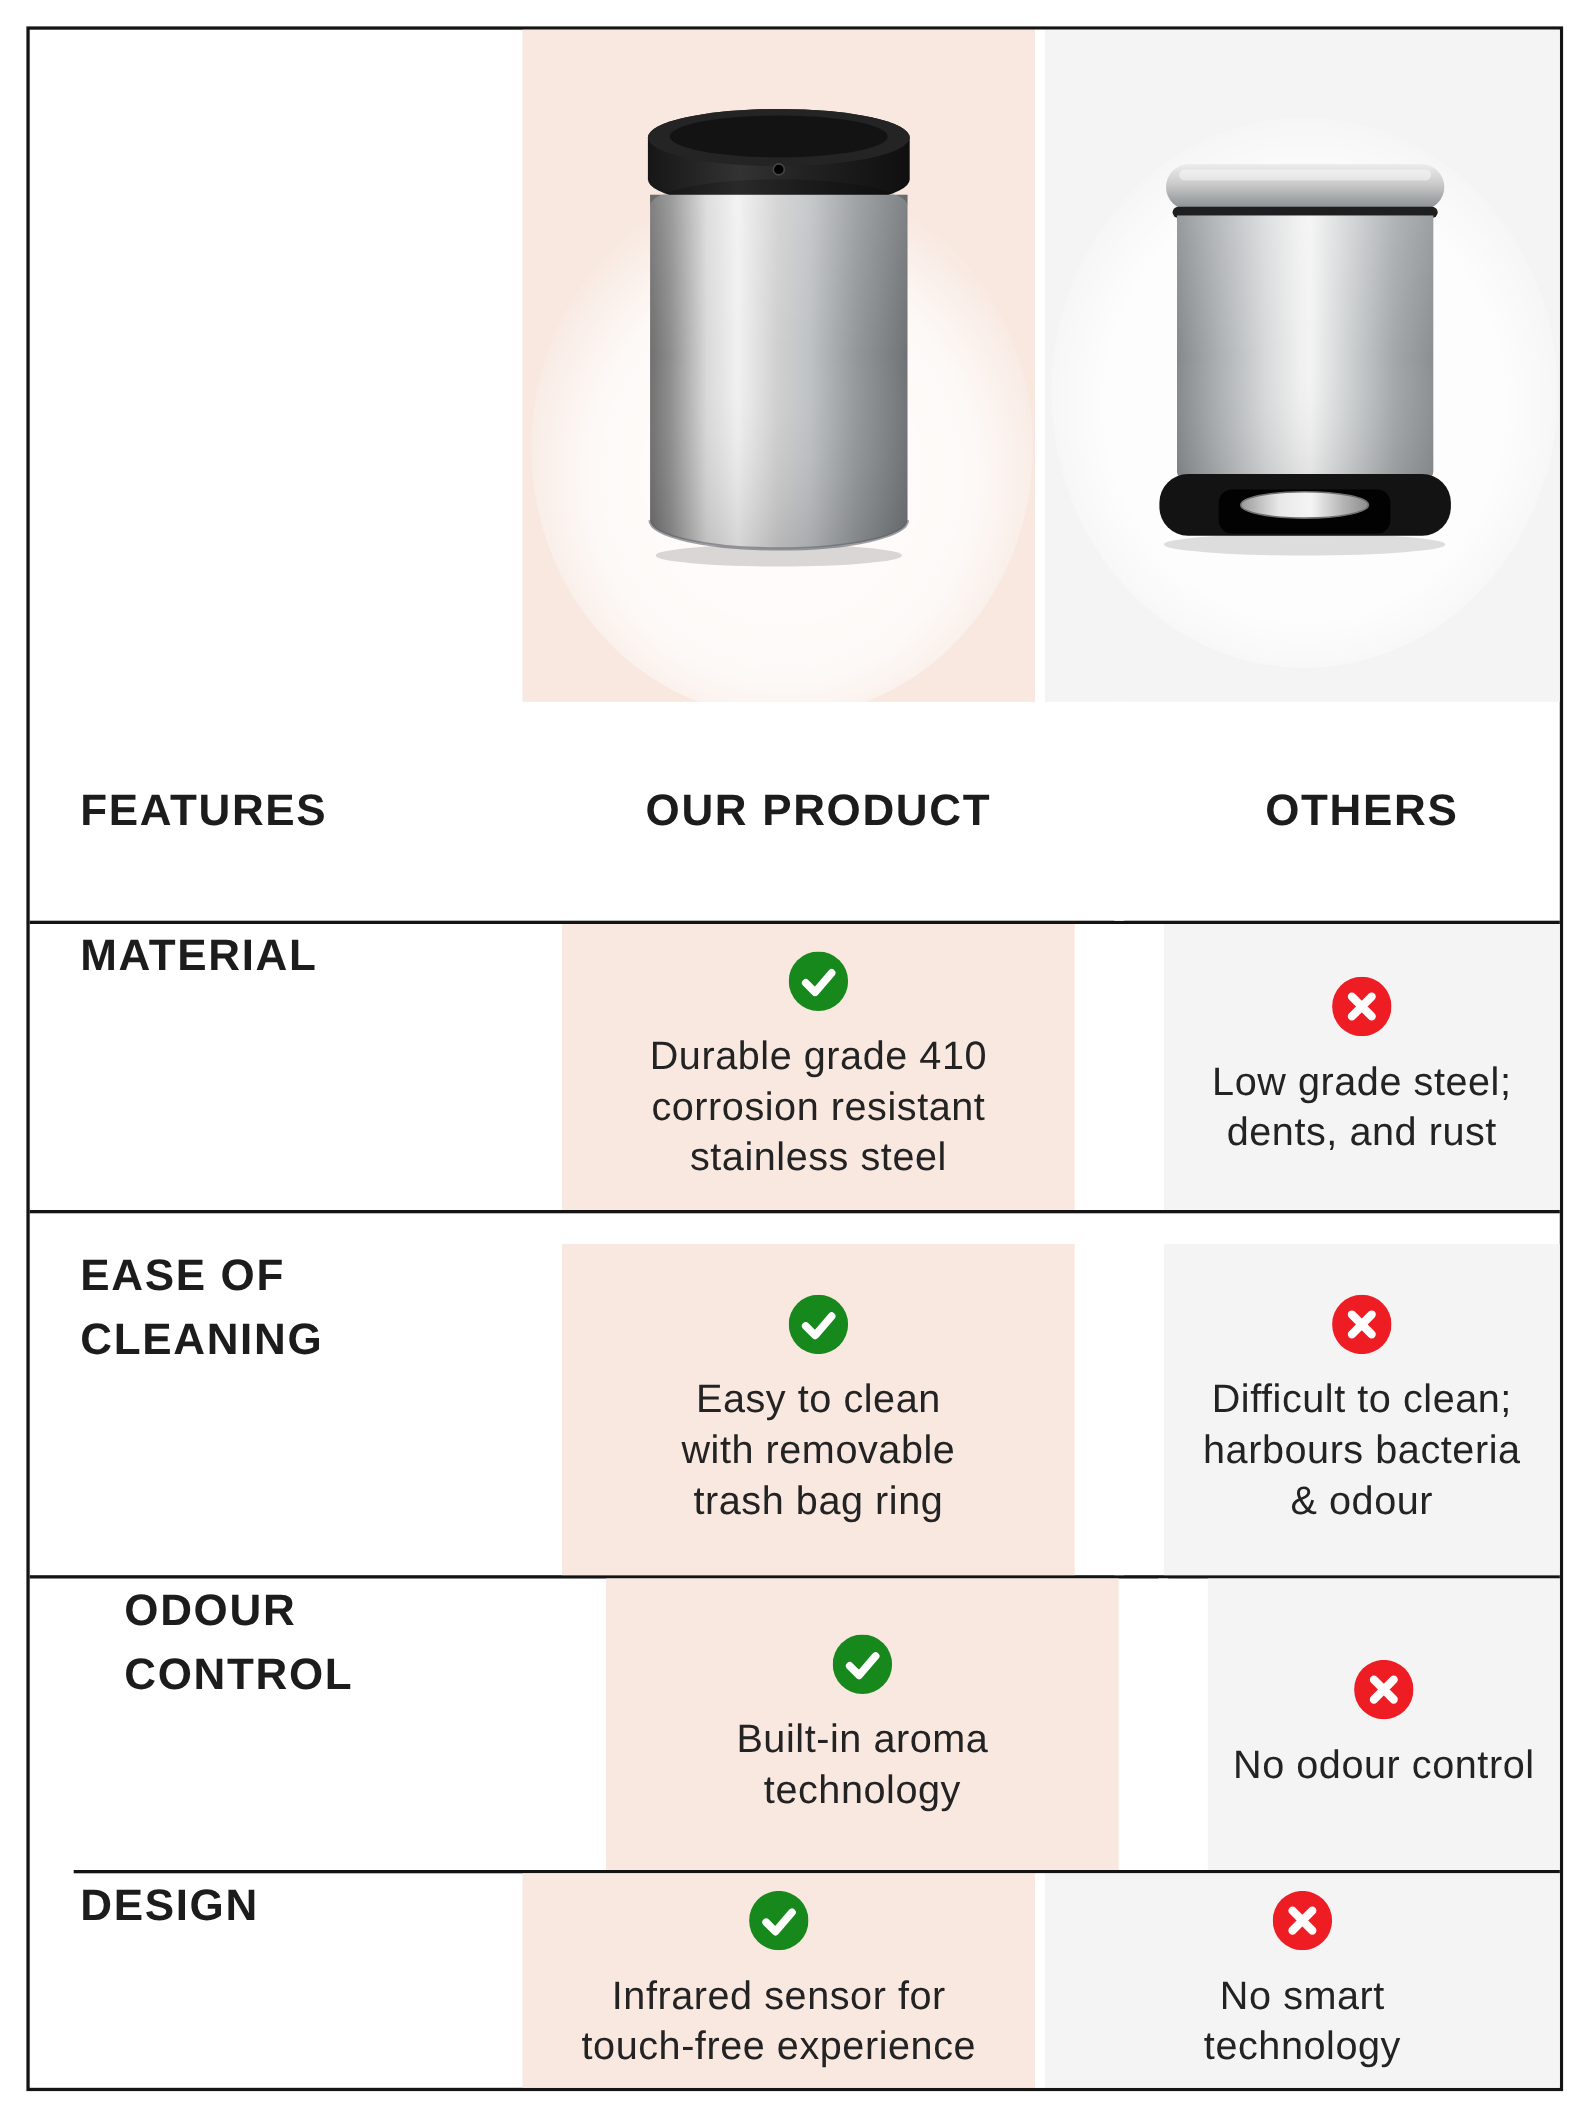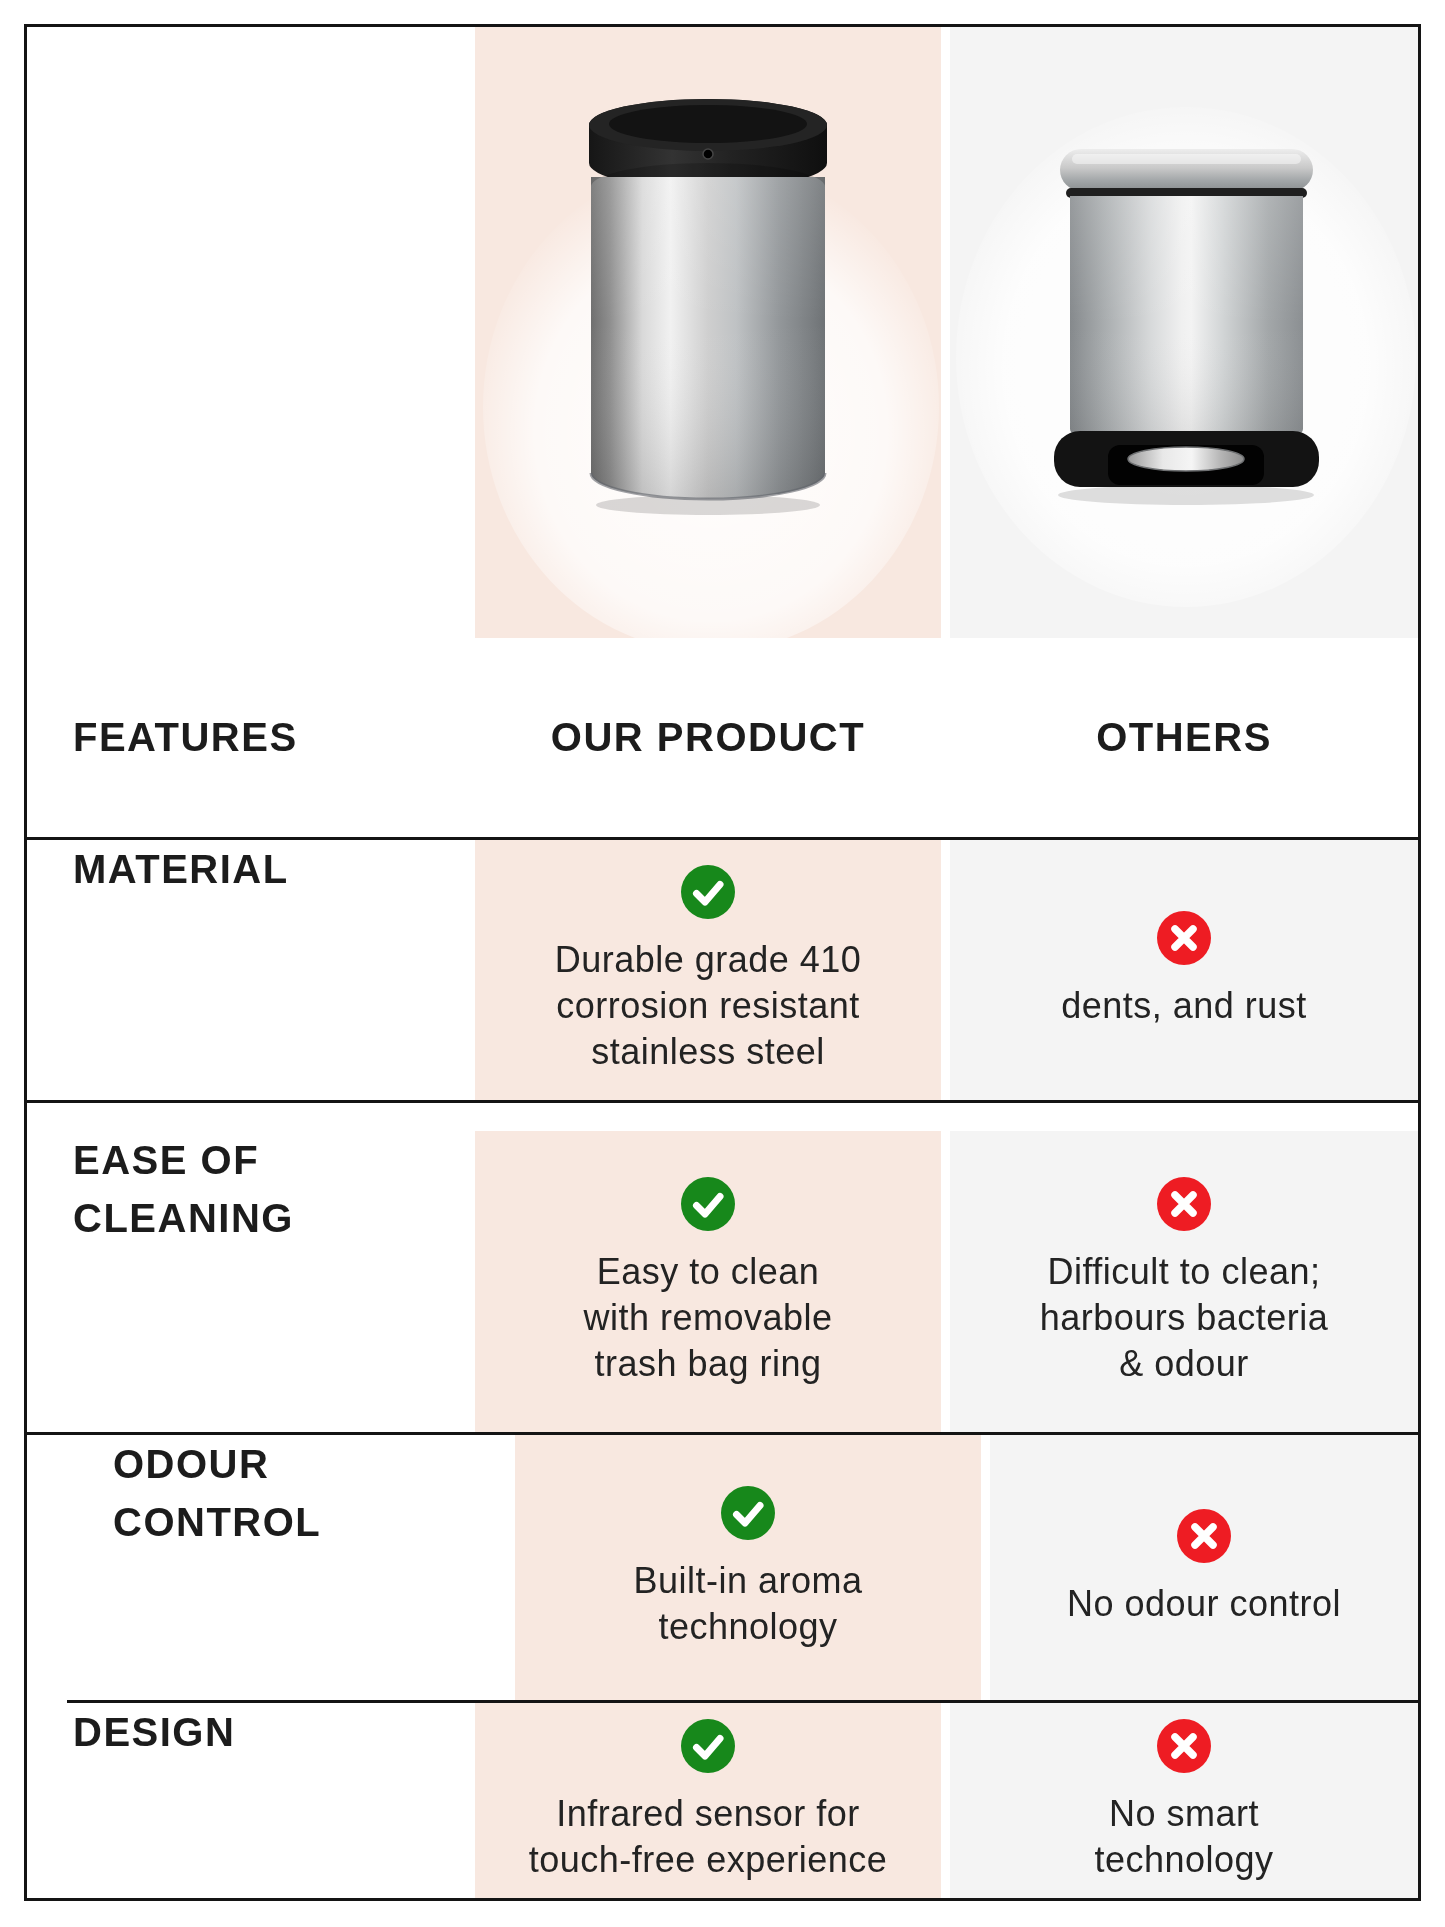--- a/index.html
+++ b/index.html
@@ -2,21 +2,21 @@
 <html style="--our-product-bg: #f8e8e0; --others-bg: #f4f4f4; --check-green: #17881b; --cross-red: #ee1c23; --border: #141414; --heading-text: #1c1c1c; --body-text: #232323;"><head>
 <meta charset="utf-8">
 <style>
   html,body{margin:0;padding:0;background:#ffffff;}
   .page{position:relative;width:1445px;height:1927px;background:#fff;
         font-family:"Liberation Sans",sans-serif;color:#1c1c1c;overflow:hidden;}
   .ctable{position:absolute;left:24px;top:24px;width:1397px;height:1877px;
           border:3px solid var(--border);box-sizing:border-box;
           display:flex;flex-direction:column;background:#fff;}
   .trow{display:flex;box-sizing:border-box;}
-  .trow.hline{border-bottom:3px solid var(--border);}
+  .trow.hline{border-bottom:3px solid var(--border);gap:36px;}
   .col-f{width:448px;box-sizing:border-box;}
   .col-o{width:466px;box-sizing:border-box;}
   .col-gap{width:9px;background:#fff;}
   .col-x{flex:1;box-sizing:border-box;}
   .bg-ours{background:var(--our-product-bg);}
   .bg-others{background:var(--others-bg);}
   .r-images{height:611px;}
   .r-header{height:202px;}
   .r-material{height:263px;}
   .r-ease{height:304px;margin-top:28px;}
@@ -175,20 +175,21 @@
           <span class="vline">corrosion resistant</span>
           <span class="vline">stainless steel</span>
         </div>
       </div>
       <div class="col-gap"></div>
       <div class="col-x bg-others verdict-cell">
         <svg class="vicon">
             <use href="#icon-cross"></use>
           </svg>
         <div class="vtext">
+          <span class="vline">Low grade steel;</span>
           <span class="vline">dents, and rust</span>
         </div>
       </div>
     </div>
 
     <div class="trow r-ease hline">
       <div class="col-f feature-cell">
         <span class="feature-line">EASE OF</span>
         <span class="feature-line">CLEANING</span>
       </div>

